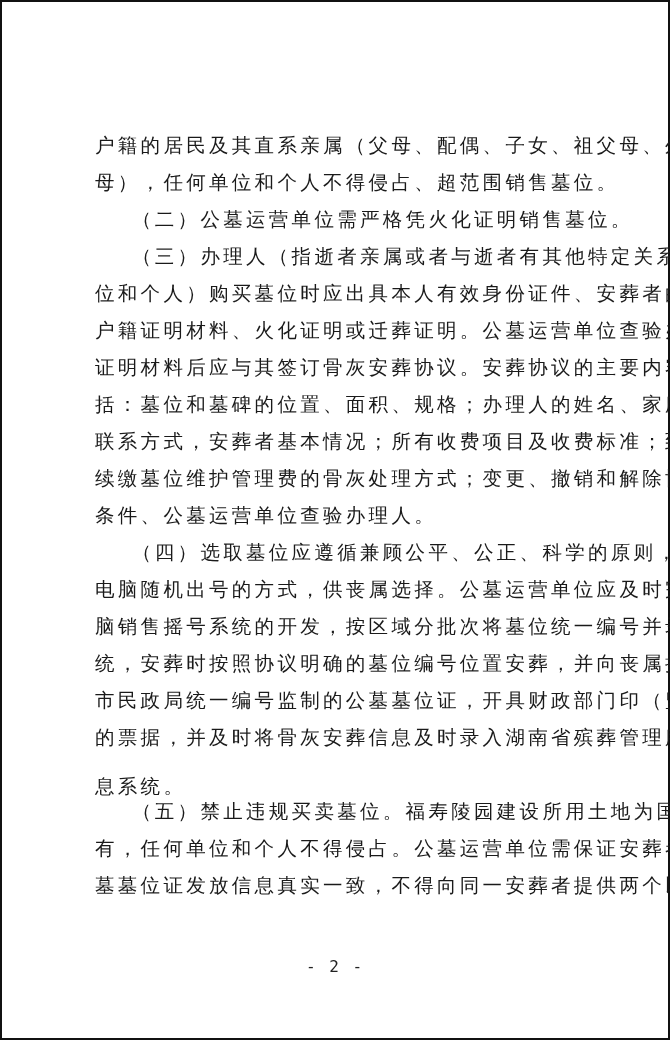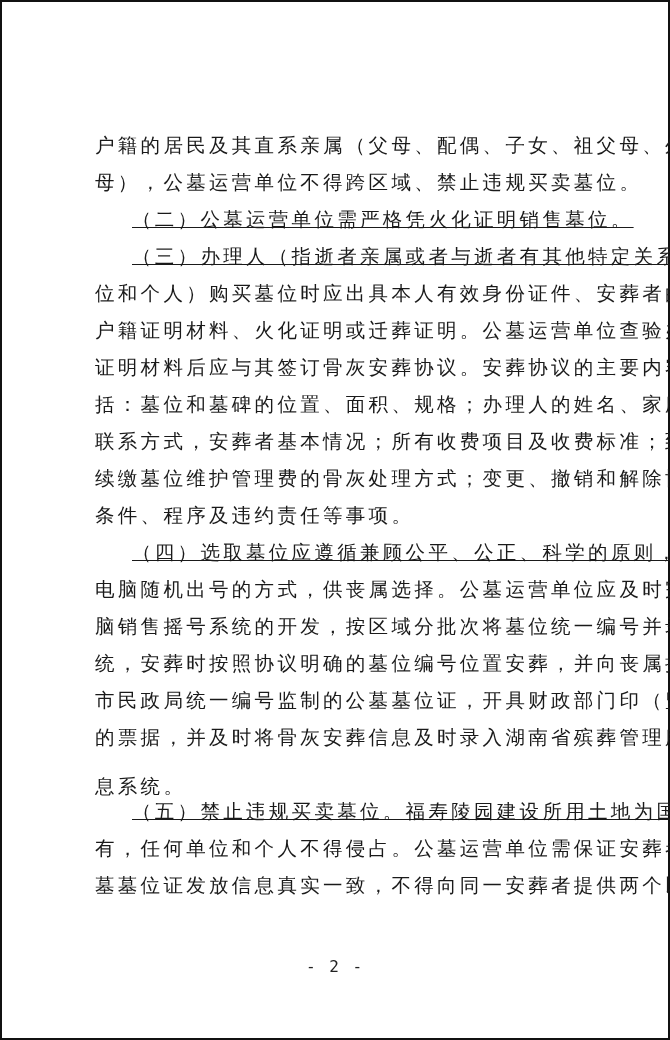--- a/index.html
+++ b/index.html
@@ -11,43 +11,43 @@
       position: absolute; left: 0; top: 0; width: 666px; height: 1036px;
       border: 2px solid #111; background: #fff;
     }
     .line {
       position: absolute; left: 93px; width: 486px;
       font-family: "DejaVu Serif", "Liberation Serif", serif;
       font-size: 19.5px; color: #1a1a1a; white-space: nowrap;
       letter-spacing: 3.3px; line-height: 26px; height: 26px;
       text-align: justify; text-align-last: justify;
     }
-    .line.indent { left: 130px; width: 449px; text-decoration: underline; }
+    .line.indent { left: 130px; width: 449px; }
     .line.last { text-align-last: left; }
     .pagenum {
       position: absolute; left: 0; width: 666px; top: 955px;
       text-align: center; font-family: "DejaVu Sans Mono", "Liberation Mono", monospace;
       font-size: 16px; color: #222; letter-spacing: 2px;
     }
   </style>
 </head>
 <body>
 
 <div class="page">
   <div class="line" style="top:131px">户籍的居民及其直系亲属（父母、配偶、子女、祖父母、外祖父</div>
-  <div class="line last" style="top:168px">母），公墓运营单位不得跨区域、禁止违规买卖墓位。</div>
+  <div class="line last" style="top:168px">母），任何单位和个人不得侵占、超范围销售墓位。</div>
   <div class="line indent last" style="top:205px">（二）公墓运营单位需严格凭火化证明销售墓位。</div>
   <div class="line indent" style="top:242px">（三）办理人（指逝者亲属或者与逝者有其他特定关系的单</div>
   <div class="line" style="top:279px">位和个人）购买墓位时应出具本人有效身份证件、安葬者的生前</div>
   <div class="line" style="top:316px">户籍证明材料、火化证明或迁葬证明。公墓运营单位查验办理人</div>
   <div class="line" style="top:353px">证明材料后应与其签订骨灰安葬协议。安葬协议的主要内容包</div>
   <div class="line" style="top:390px">括：墓位和墓碑的位置、面积、规格；办理人的姓名、家庭住址、</div>
   <div class="line" style="top:427px">联系方式，安葬者基本情况；所有收费项目及收费标准；到期不</div>
   <div class="line" style="top:464px">续缴墓位维护管理费的骨灰处理方式；变更、撤销和解除协议的</div>
-  <div class="line last" style="top:501px">条件、程序及违约责任等事项。</div>
+  <div class="line last" style="top:501px">条件、公墓运营单位查验办理人。</div>
   <div class="line indent" style="top:538px">（四）选取墓位应遵循兼顾公平、公正、科学的原则，采用</div>
   <div class="line" style="top:575px">电脑随机出号的方式，供丧属选择。公墓运营单位应及时完成电</div>
   <div class="line" style="top:612px">脑销售摇号系统的开发，按区域分批次将墓位统一编号并录入系</div>
   <div class="line" style="top:649px">统，安葬时按照协议明确的墓位编号位置安葬，并向丧属提供由</div>
   <div class="line" style="top:686px">市民政局统一编号监制的公墓墓位证，开具财政部门印（监）制</div>
   <div class="line" style="top:723px">的票据，并及时将骨灰安葬信息及时录入湖南省殡葬管理服务信</div>
   <div class="line last" style="top:772px">息系统。</div>
   <div class="line indent" style="top:797px">（五）禁止违规买卖墓位。福寿陵园建设所用土地为国家所</div>
   <div class="line" style="top:834px">有，任何单位和个人不得侵占。公墓运营单位需保证安葬者与公</div>
   <div class="line" style="top:871px">墓墓位证发放信息真实一致，不得向同一安葬者提供两个以上墓</div>

